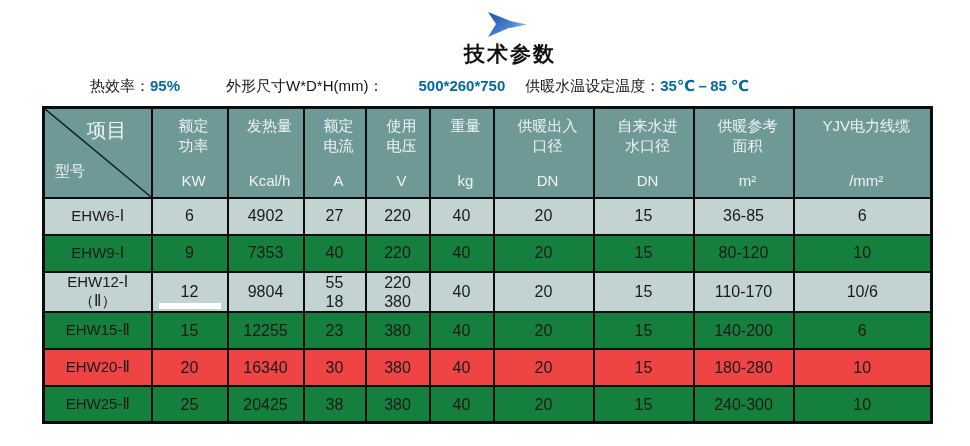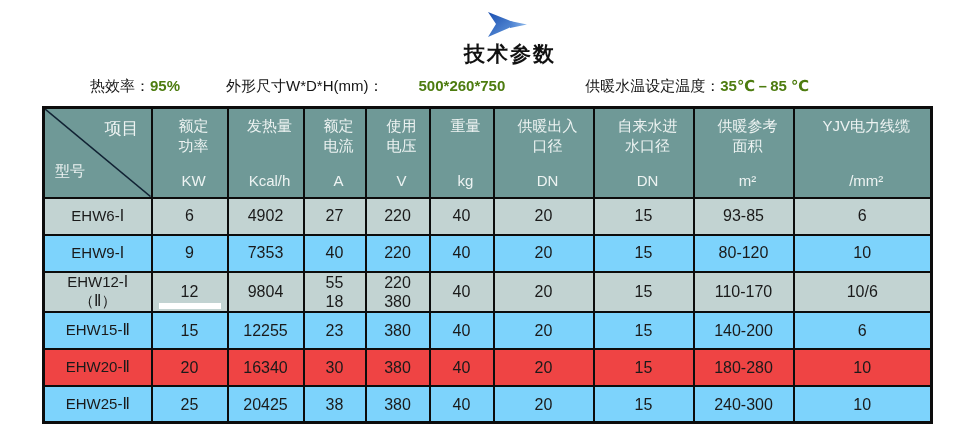--- a/index.html
+++ b/index.html
@@ -6,41 +6,41 @@
   html, body { width: 970px; height: 446px; background: #ffffff; overflow: hidden; }
   body { font-family: "Liberation Sans", "DejaVu Sans", sans-serif; color: #1a1a1a; }
 
   .title-row { display: flex; align-items: center; margin: 10px 0 0 50px; flex-direction: column; }
   .arrow-icon { width: 42px; height: 30px; margin-right: 6px; }
   .page-title { font-size: 21px; font-weight: bold; letter-spacing: 2px; color: #111; }
 
   .spec-line { display: flex; align-items: center; margin: 9px 0 0 90px; font-size: 15px; white-space: nowrap; }
   .spec-group { display: flex; align-items: baseline; }
   .spec-group + .spec-group.g2 { margin-left: 46px; gap: 35px; }
-  .spec-group + .spec-group.g3 { margin-left: 80px; }
+  .spec-group + .spec-group.g3 { margin-left: 20px; }
   .spec-label { font-weight: normal; color: #151515; }
-  .spec-value { font-weight: bold; color: #4d7c0f; }
+  .spec-value { font-weight: bold; color: #0369a1; }
 
   table.params { border-collapse: collapse; table-layout: fixed; width: 888px; margin: 10px 0 0 42px; border: 3px solid #0c0c0c; }
   table.params td, table.params th { border: 2px solid #0c0c0c; text-align: center; vertical-align: middle; overflow: hidden; }
 
   th.hcell { background: #6f9997; color: #edf3f2; font-weight: normal; height: 90px; padding: 7px 2px 8px 10px; }
   .hcell-inner { height: 100%; display: flex; flex-direction: column; justify-content: space-between; align-items: center; }
   .h-name { font-size: 15px; line-height: 1.35; white-space: pre-line; }
   .h-unit { font-size: 15px; }
 
   th.corner { background: #6f9997; color: #edf3f2; font-weight: normal; position: relative; height: 90px; padding: 0; }
   .corner-svg { position: absolute; left: 0; top: 0; width: 100%; height: 100%; }
-  .corner-top { position: absolute; top: 8px; right: 12px; font-size: 17px; }
+  .corner-top { position: absolute; top: 8px; right: 24px; font-size: 20px; }
   .corner-bottom { position: absolute; bottom: 16px; left: 10px; font-size: 15px; }
 
   td.model { font-size: 15px; white-space: pre-line; line-height: 1.25; }
   td.val { font-size: 16px; white-space: pre-line; line-height: 1.2; position: relative; }
   tr.shade-a td { background: #c2d3d2; }
-  tr.shade-b td { background: #7dd3fc; }
+  tr.shade-b td { background: #15803d; }
   tr.shade-c td { background: #ef4444; }
   tr.r-normal { height: 37px; }
   tr.r-tall { height: 32px; }
 
   .white-patch { position: absolute; left: 6px; right: 6px; bottom: 2px; height: 6px; background: #ffffff; }
 </style>
 </head>
 <body>
 
 <div class="title-row">
@@ -163,21 +163,21 @@
   <tbody>
     <tr class="shade-a r-normal">
       <td class="model">EHW6-Ⅰ</td>
       <td class="val">6</td>
       <td class="val">4902</td>
       <td class="val">27</td>
       <td class="val">220</td>
       <td class="val">40</td>
       <td class="val">20</td>
       <td class="val">15</td>
-      <td class="val">93-85</td>
+      <td class="val">36-85</td>
       <td class="val">6</td>
     </tr>
     <tr class="shade-b r-normal">
       <td class="model">EHW9-Ⅰ</td>
       <td class="val">9</td>
       <td class="val">7353</td>
       <td class="val">40</td>
       <td class="val">220</td>
       <td class="val">40</td>
       <td class="val">20</td>

